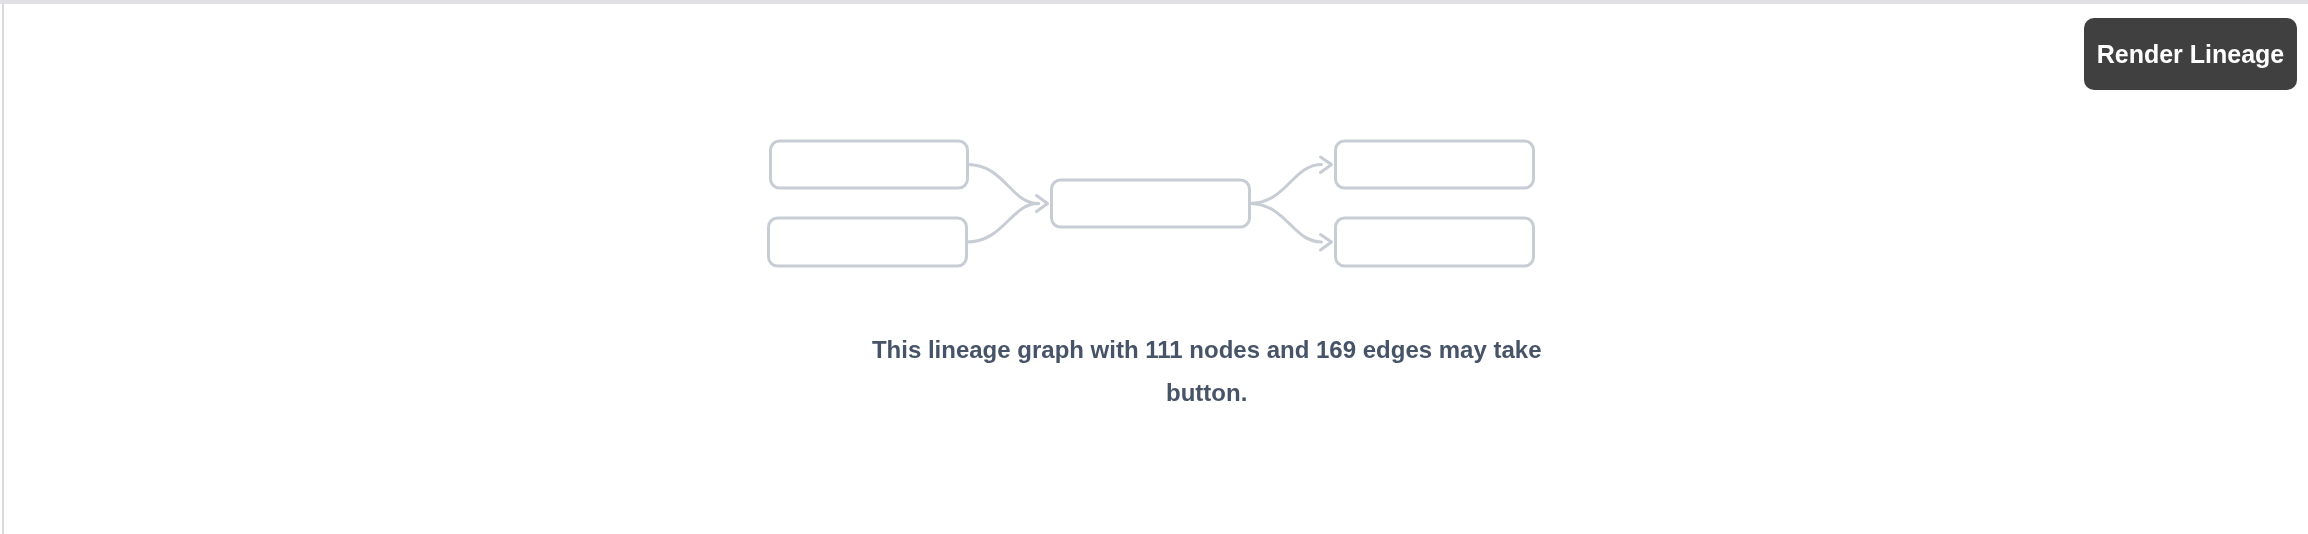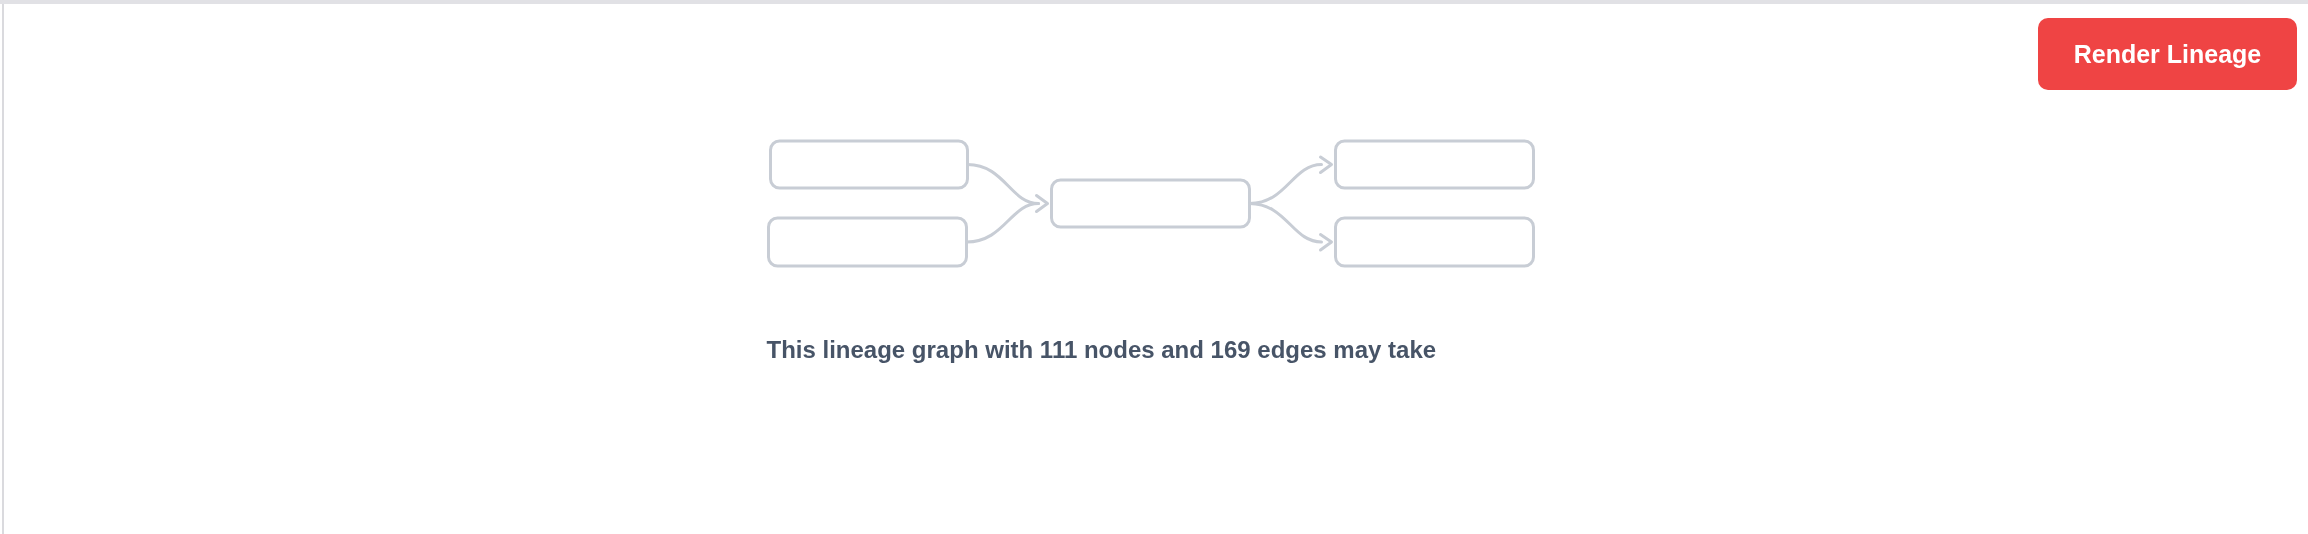--- a/index.html
+++ b/index.html
@@ -23,43 +23,43 @@
     top: 4px;
     left: 2px;
     width: 2px;
     height: 530px;
     background: #dadade;
   }
   .render-btn {
     position: absolute;
     top: 18px;
     right: 11px;
-    width: 259px;
+    width: 213px;
     height: 72px;
-    background: #ef4444;
+    background: #404040;
     color: #ffffff;
     border: none;
     border-radius: 10px;
     font-family: "Liberation Sans", sans-serif;
     font-size: 25px;
     font-weight: 700;
     display: flex;
     align-items: center;
     justify-content: center;
     cursor: pointer;
     text-align: right;
   }
   .empty-state {
     position: absolute;
     top: 133px;
     left: 50%;
     transform: translateX(-50%);
     display: flex;
     flex-direction: column;
-    align-items: flex-start;
+    align-items: flex-end;
     text-align: center;
   }
   .illustration {
     display: block;
     width: 775px;
     height: 140px;
   }
   .message {
     margin-top: 55px;
     font-size: 24px;
@@ -93,14 +93,15 @@
 
     <path d="M 483 70.5 C 520 70.5, 526 31.5, 555 31.5" fill="none" stroke-width="3" stroke-linecap="round" stroke="#c8cdd5"></path>
     <path d="M 554 24 L 565 31.5 L 554 39.5" fill="none" stroke-width="3" stroke-linecap="round" stroke-linejoin="round" stroke="#c8cdd5"></path>
 
     <path d="M 483 70.5 C 520 70.5, 526 109, 555 109" fill="none" stroke-width="3" stroke-linecap="round" stroke="#c8cdd5"></path>
     <path d="M 554 101.5 L 565 109 L 554 117" fill="none" stroke-width="3" stroke-linecap="round" stroke-linejoin="round" stroke="#c8cdd5"></path>
   </svg>
 
   <div class="message">
     <div>This lineage graph with 111 nodes and 169 edges may take</div>
+    <div>button.</div>
   </div>
 </div>
 
 </body></html>

